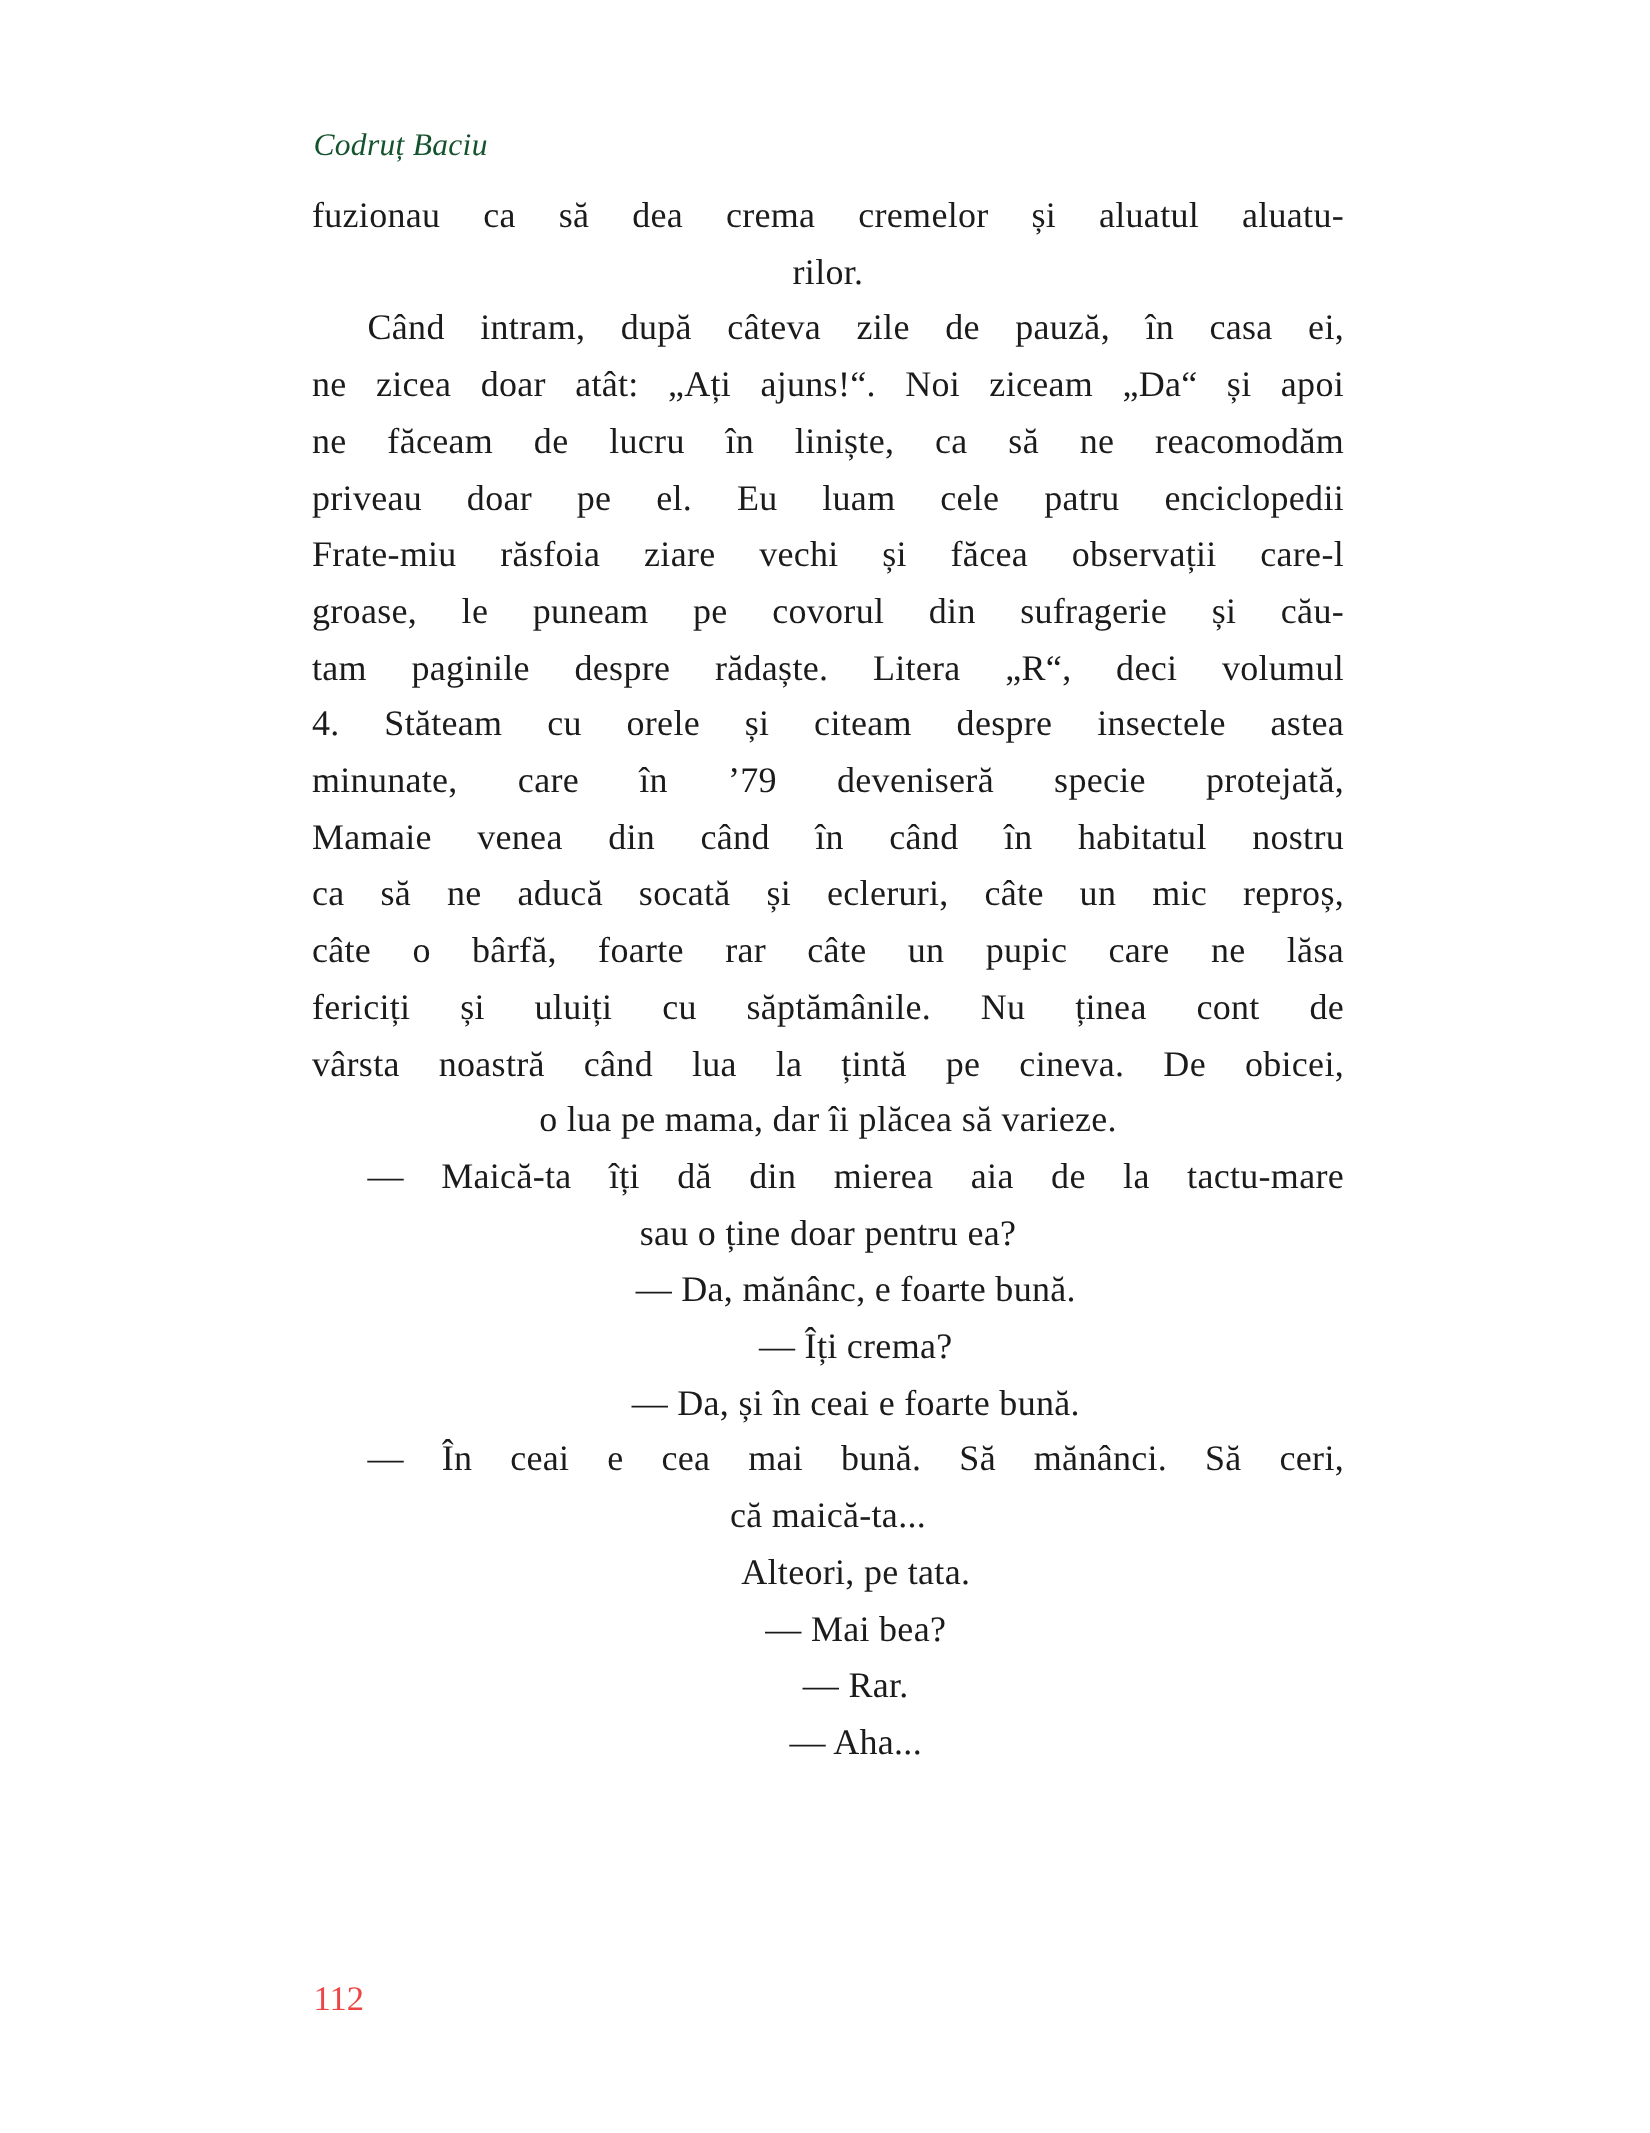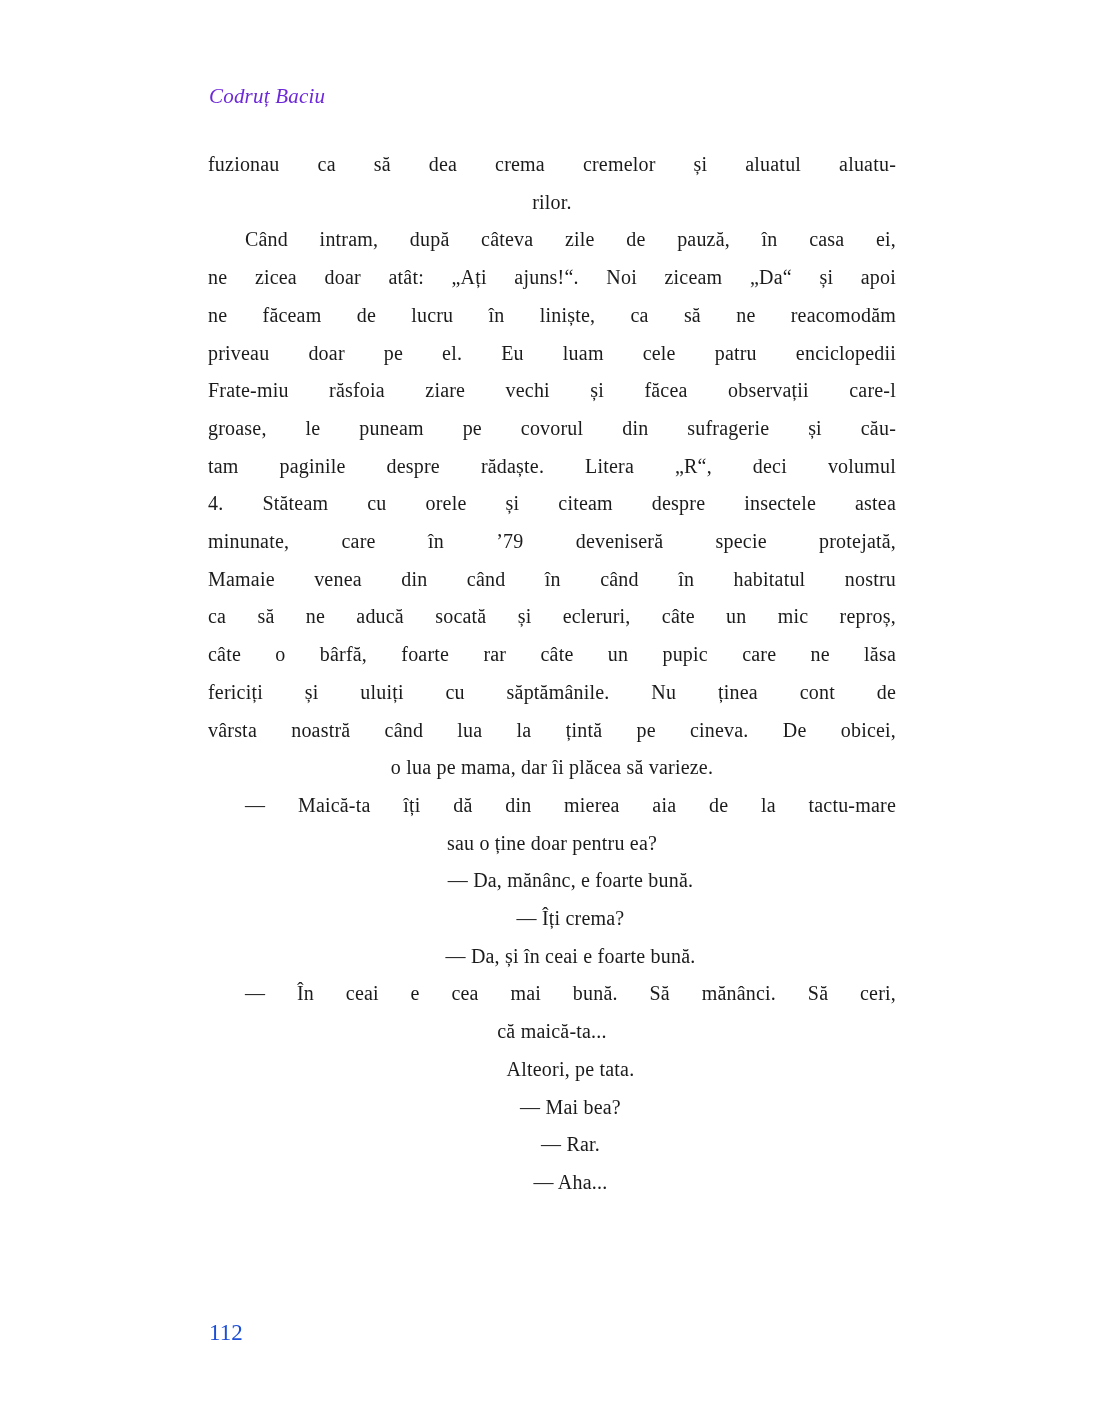--- a/index.html
+++ b/index.html
@@ -17,49 +17,48 @@
     color: #1b1b1b;
   }
   .running-header {
     position: absolute;
     left: 209px;
     top: 83px;
     font-style: italic;
     font-size: 21px;
     line-height: 26px;
     letter-spacing: 0.2px;
-    color: #6d28d9;
+    color: #14532d;
   }
   .text-block {
     position: absolute;
     left: 208px;
     top: 126px;
     width: 688px;
-    font-size: 20px;
+    font-size: 24px;
     line-height: 37.7px;
     letter-spacing: 0.2px;
-    margin-top: 20px;
   }
   .line {
     text-align: center;
     white-space: normal;
   }
   .line.justify {
     text-align: justify;
     text-align-last: justify;
   }
   .line.indent {
     text-indent: 37px;
   }
   .page-number {
     position: absolute;
     left: 209px;
     top: 1320px;
     font-size: 23px;
-    color: #1d4ed8;
+    color: #ef4444;
   }
 </style>
 </head>
 <body>
 
 <div class="page">
   <div class="running-header">Codruț Baciu</div>
 
   <div class="text-block">
       <div class="line justify">fuzionau ca să dea crema cremelor și aluatul aluatu-</div>

